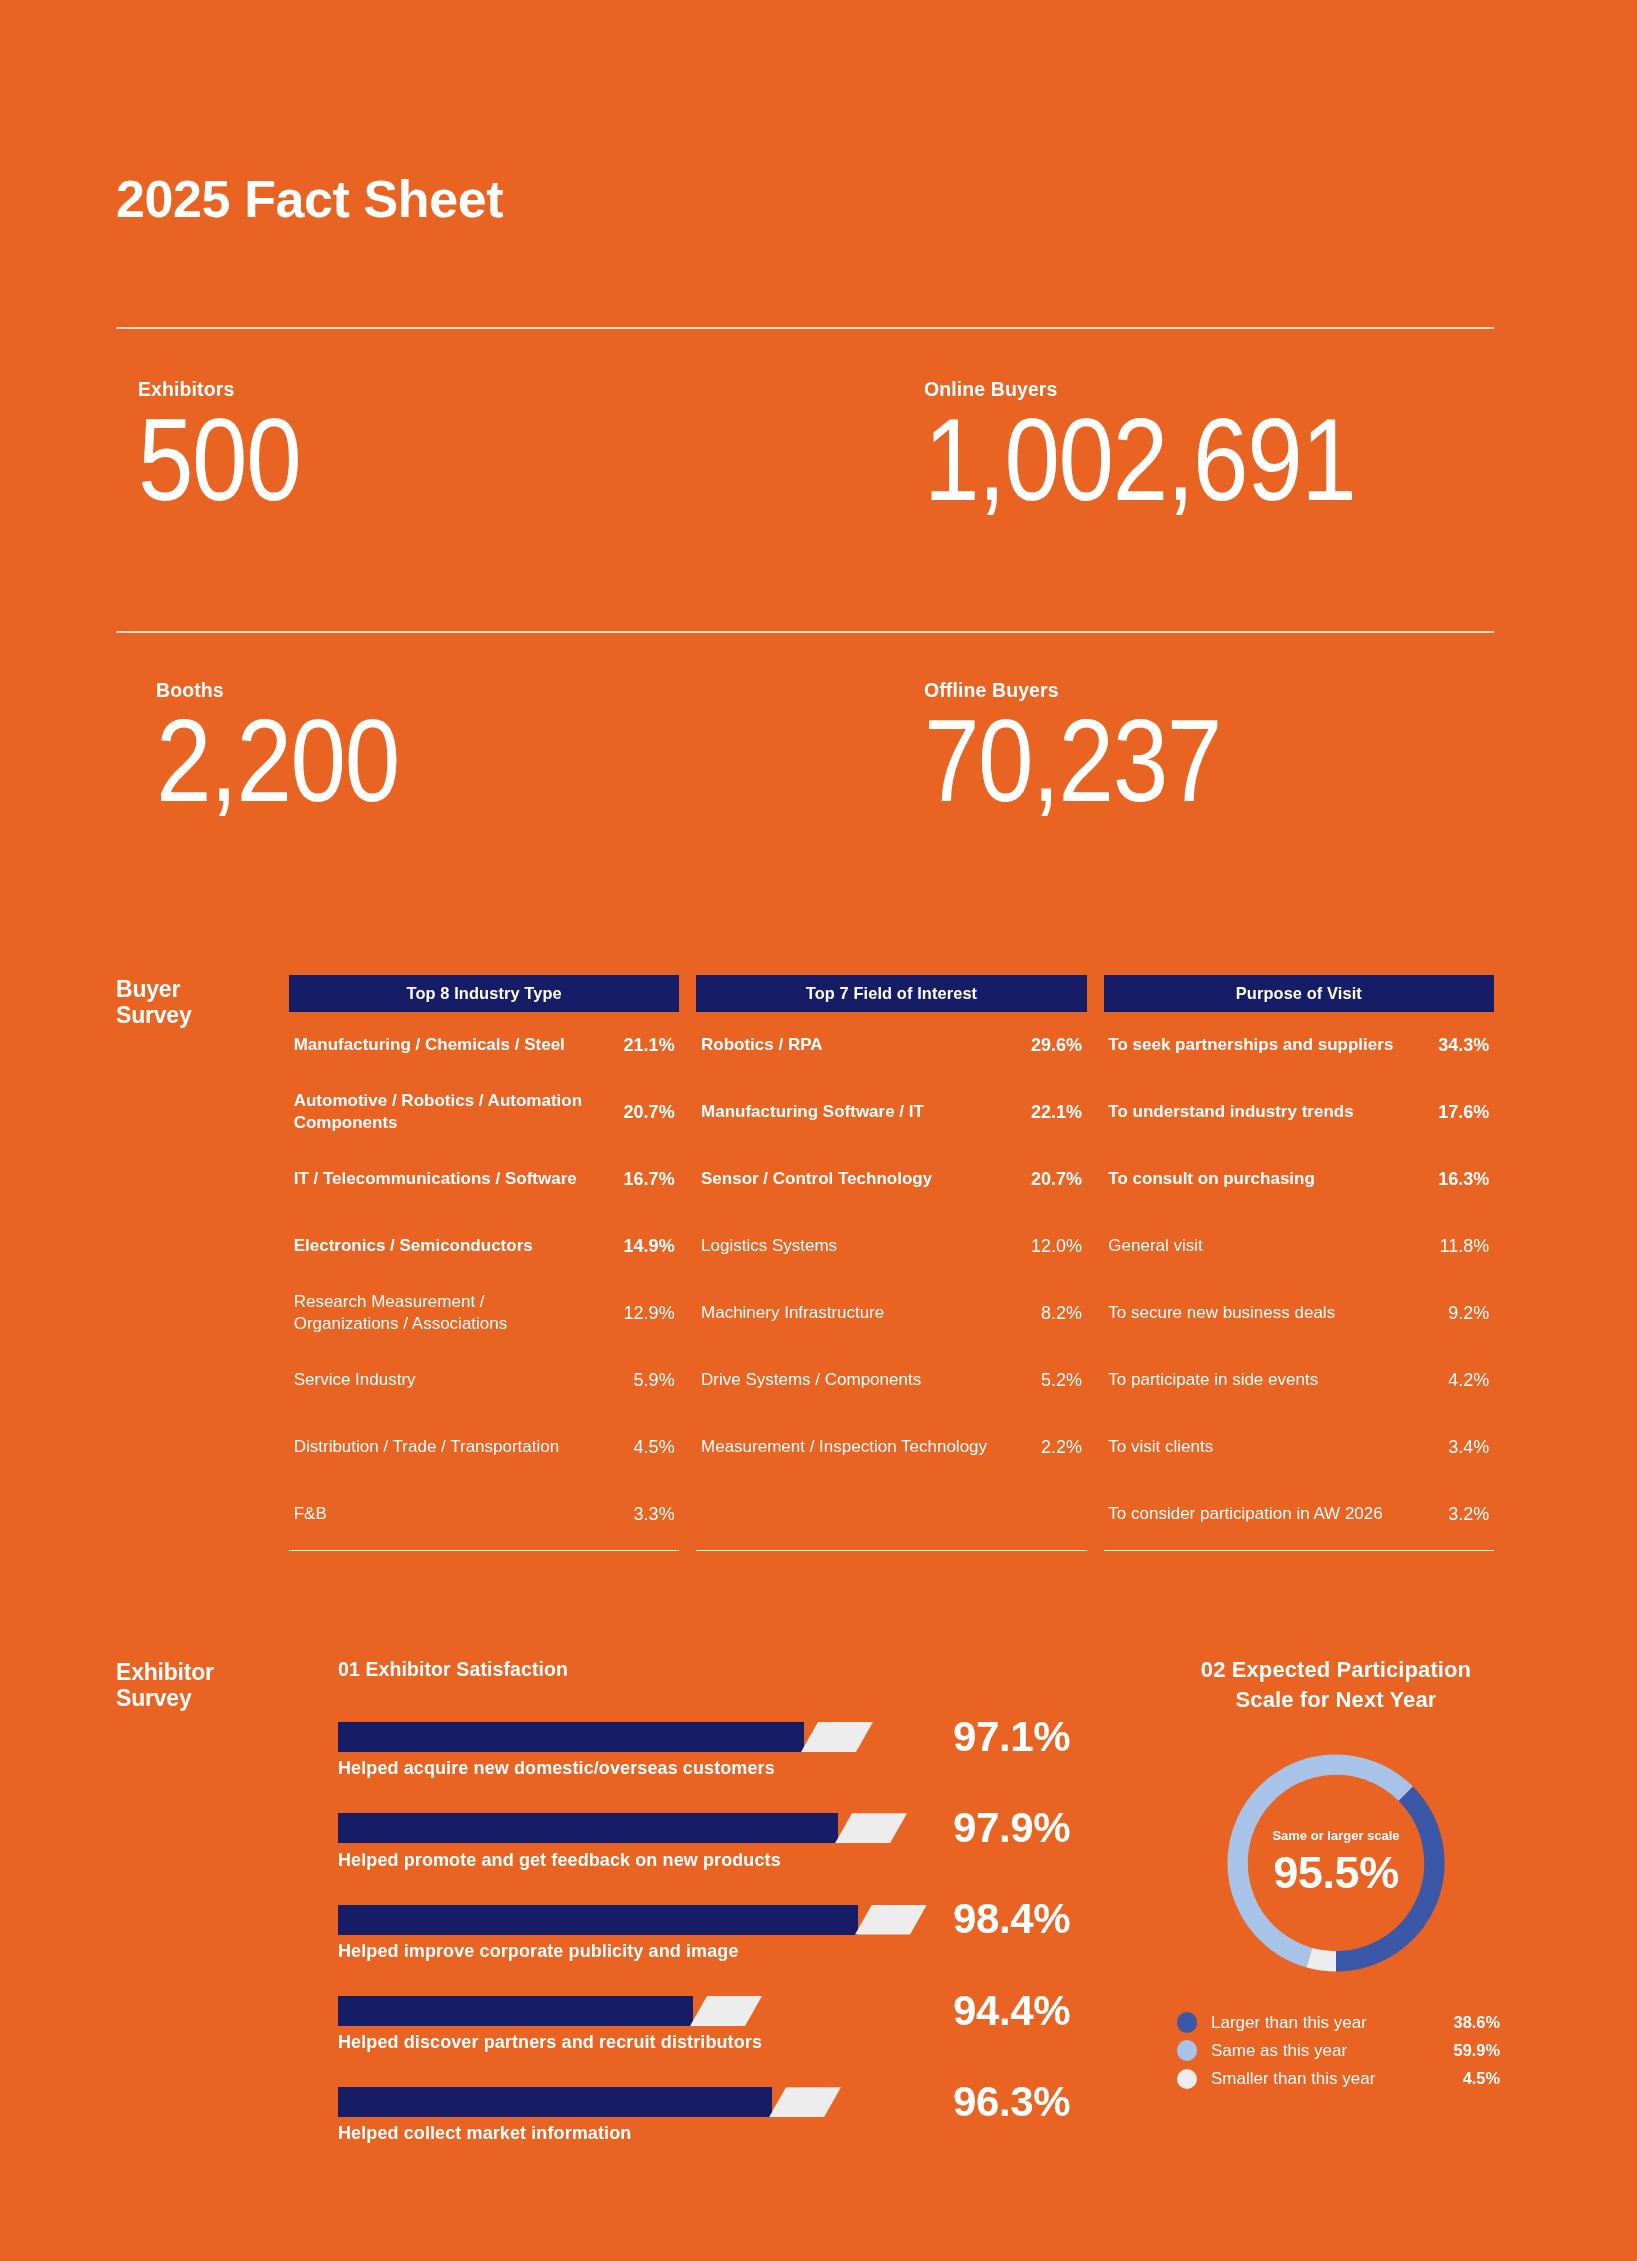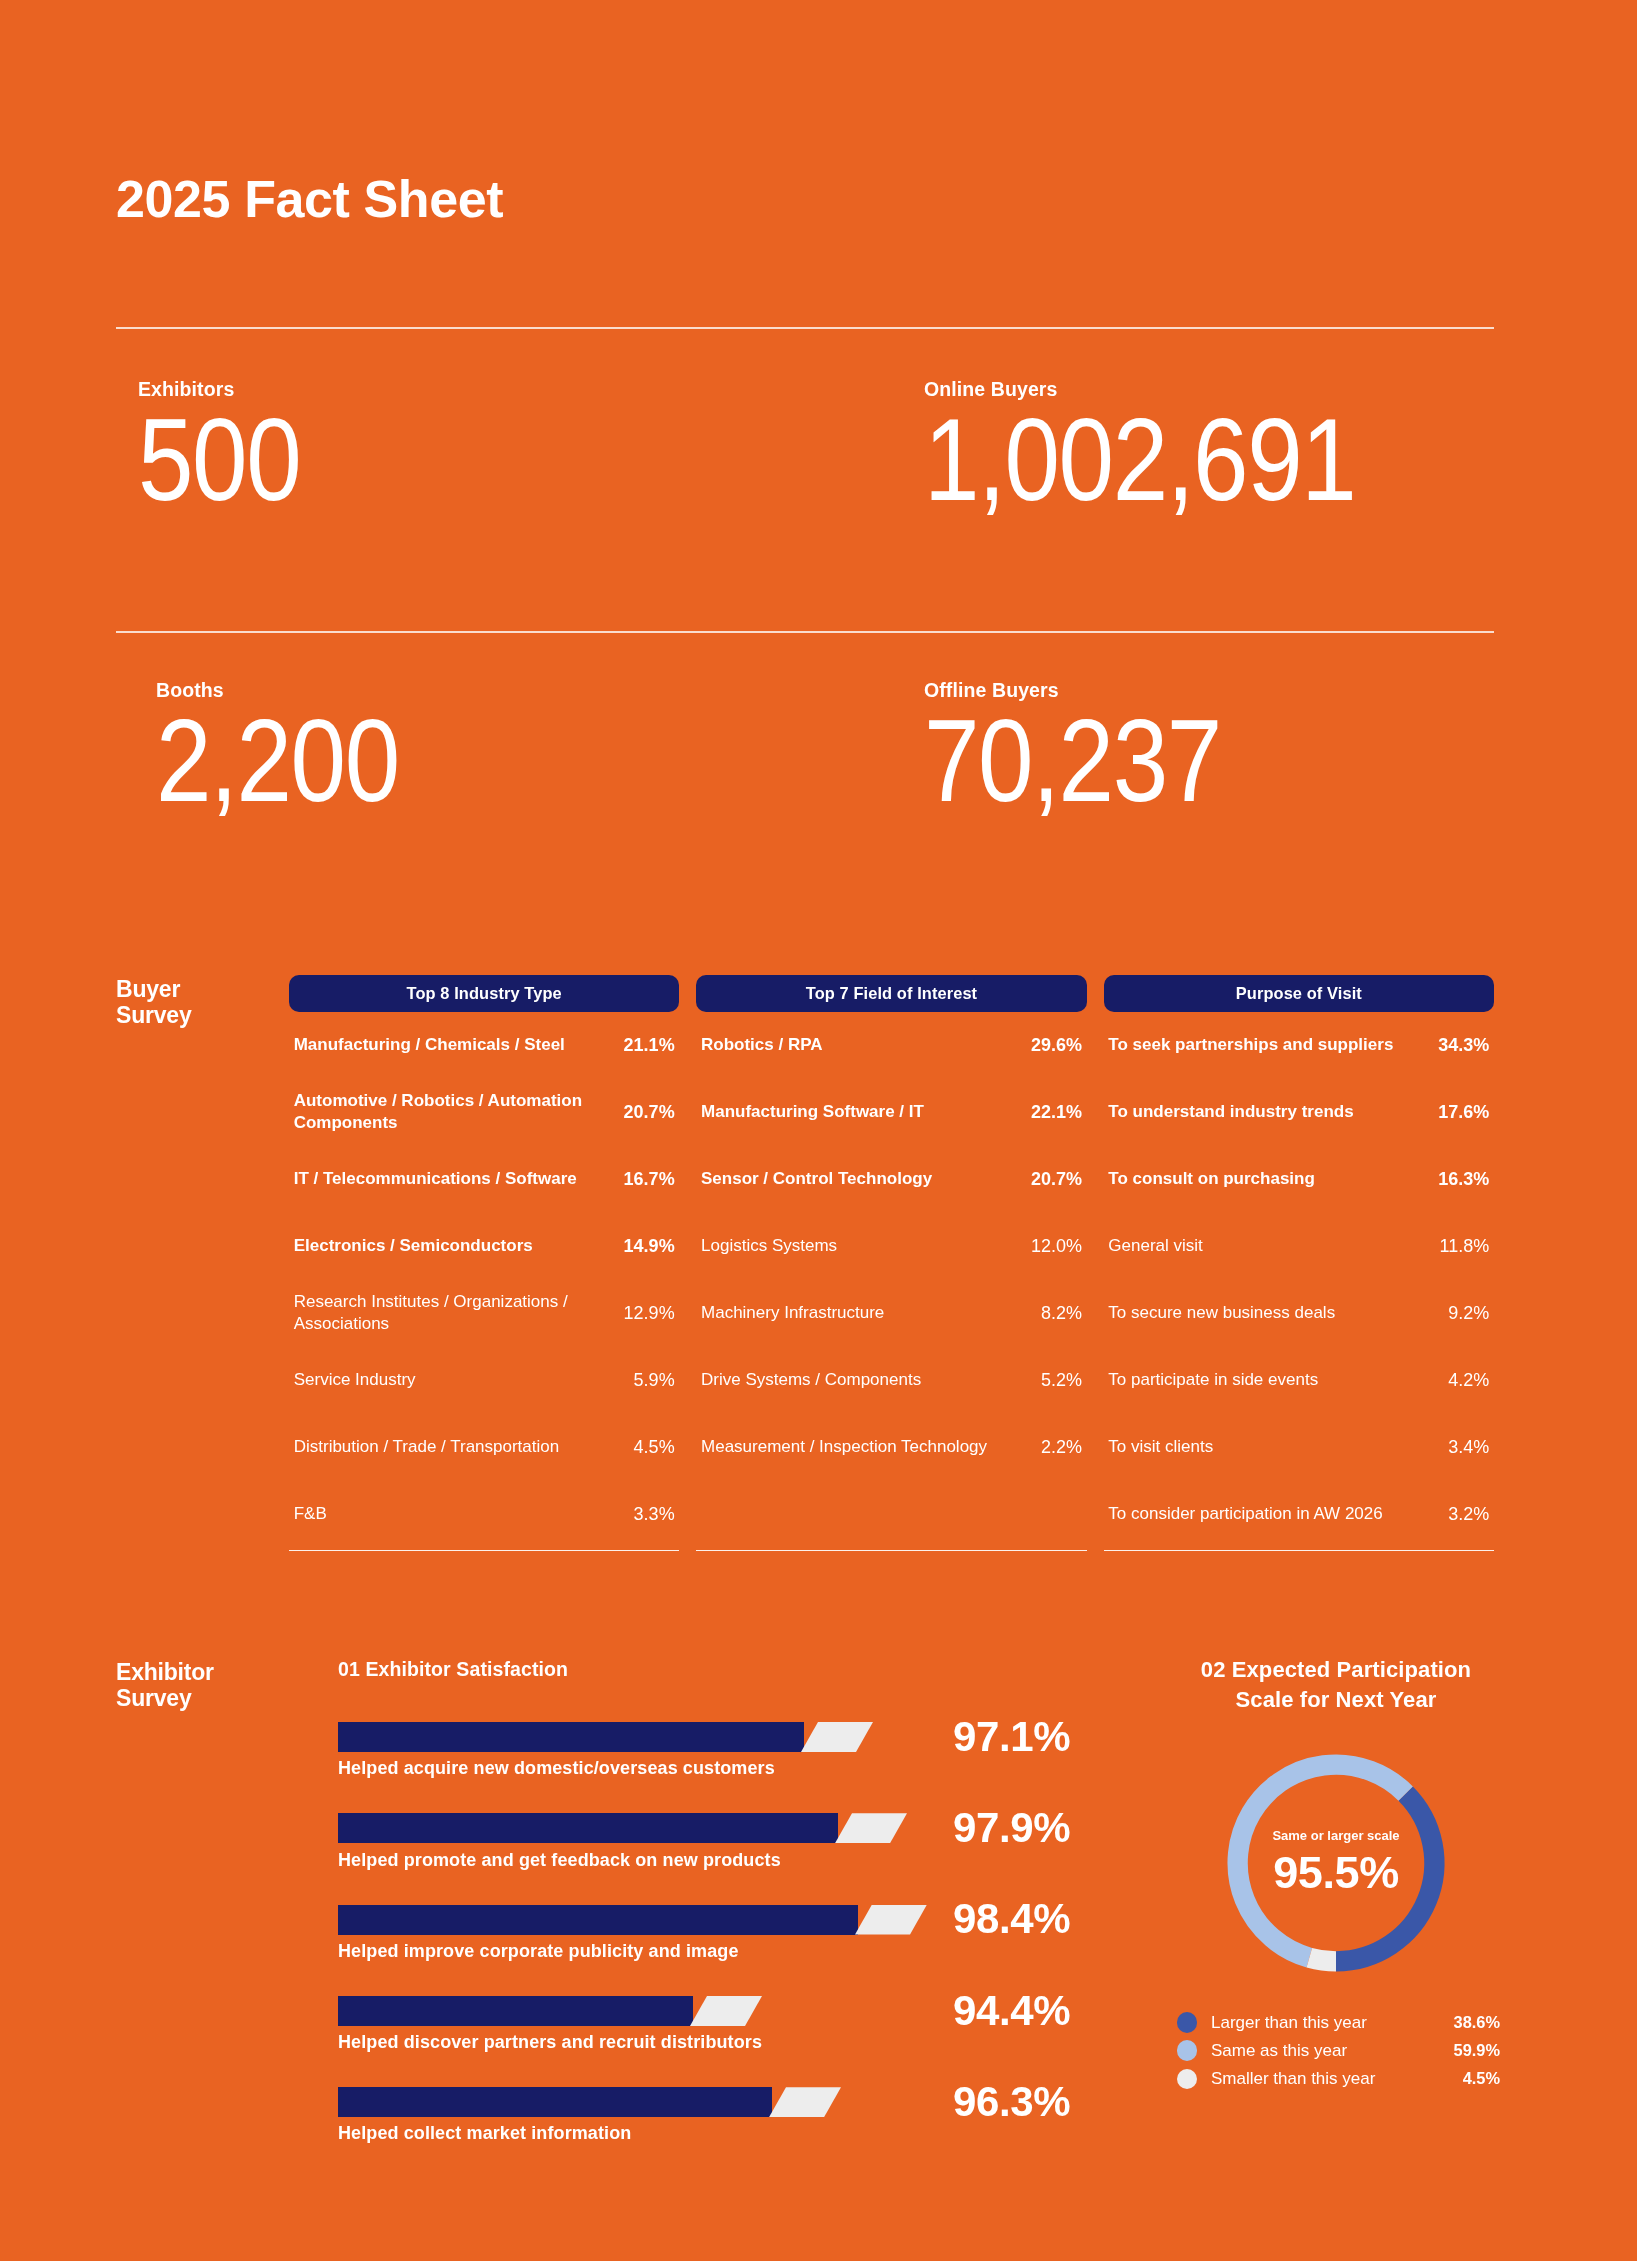--- a/index.html
+++ b/index.html
@@ -90,21 +90,20 @@
     border-bottom: 1.6px solid rgba(255,255,255,0.9);
     padding-bottom: 1.6px;
   }
   .col-head {
     background: #171C66;
     text-align: center;
     font-size: 16.4px;
     font-weight: 700;
     padding: 8.6px 3.1px 9.4px;
     letter-spacing: 0.1px;
-    border-radius: 10px;
   }
   .rows { flex: 1; display: flex; flex-direction: column; }
   .row {
     display: flex;
     align-items: center;
     justify-content: space-between;
     gap: 7.8px;
     padding: 7.8px 4.7px 7.8px 4.7px;
     min-height: 67px;
   }
@@ -257,21 +256,21 @@
         </div>
         <div class="row bold">
           <span class="row-label">IT / Telecommunications / Software</span>
           <span class="row-value">16.7%</span>
         </div>
         <div class="row bold">
           <span class="row-label">Electronics / Semiconductors</span>
           <span class="row-value">14.9%</span>
         </div>
         <div class="row light">
-          <span class="row-label">Research Institutes / Organizations / Associations</span>
+          <span class="row-label">Research Measurement / Organizations / Associations</span>
           <span class="row-value">12.9%</span>
         </div>
         <div class="row light">
           <span class="row-label">Service Industry</span>
           <span class="row-value">5.9%</span>
         </div>
         <div class="row light">
           <span class="row-label">Distribution / Trade / Transportation</span>
           <span class="row-value">4.5%</span>
         </div>

